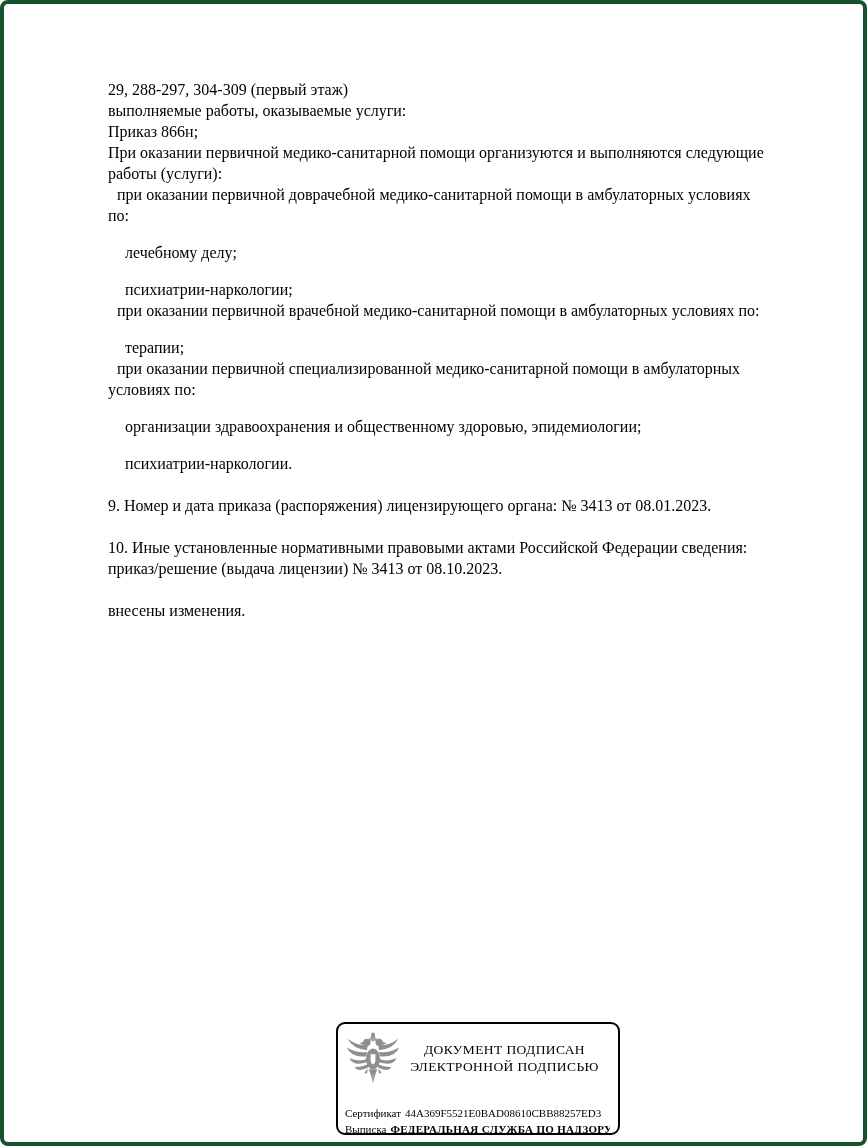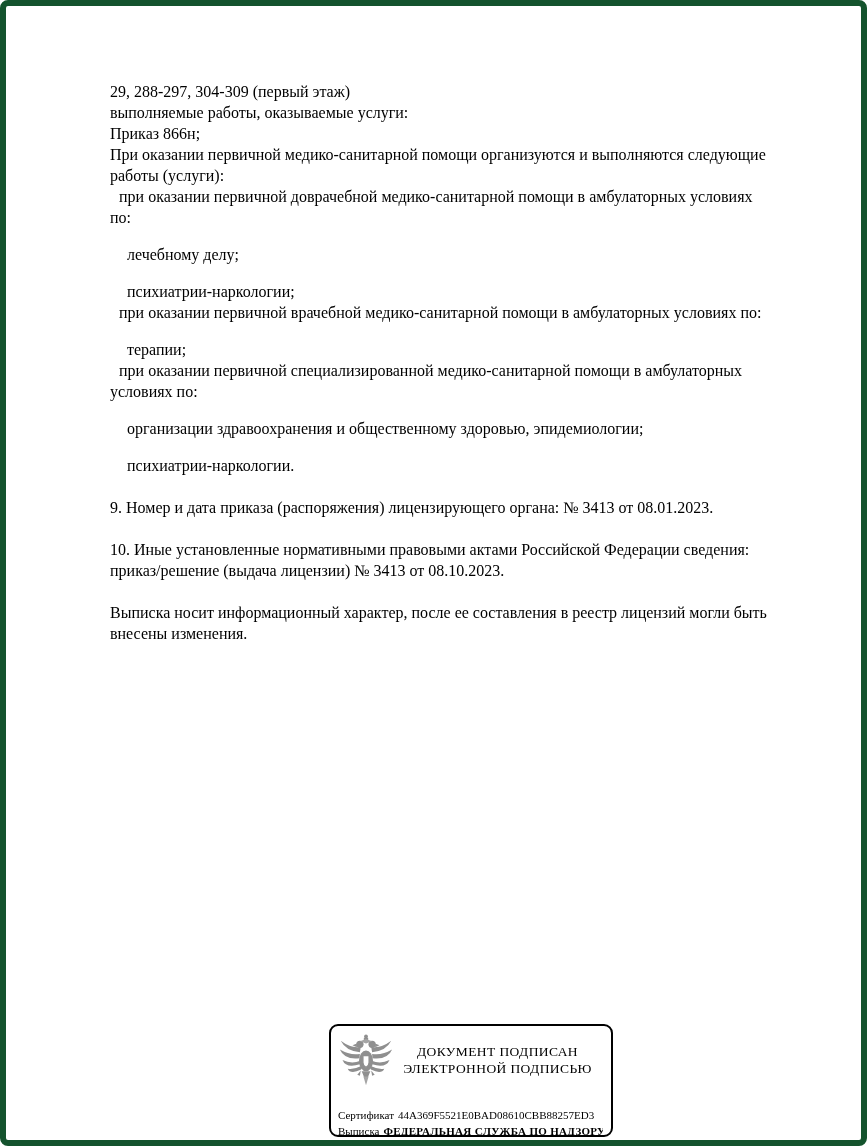--- a/index.html
+++ b/index.html
@@ -10,42 +10,42 @@
     height: 1146px;
     font-family: "Liberation Serif", "DejaVu Serif", serif;
   }
   .page {
     position: absolute;
     left: 0; top: 0;
     width: 867px;
     height: 1146px;
     box-sizing: border-box;
     background: #ffffff;
-    border: 6px solid #14532d;
+    border: 4px solid #14532d;
     border-radius: 8px;
   }
   .doc-text {
     position: absolute;
     left: 104px;
     top: 75px;
     width: 750px;
     font-size: 16px;
     line-height: 21px;
     color: #000000;
   }
   .doc-line {
     white-space: pre;
     min-height: 21px;
   }
   .indent-1 { padding-left: 9px; }
   .indent-2 { padding-left: 17px; margin-top: 16px; }
 
   .stamp {
     position: absolute;
-    left: 323px;
+    left: 332px;
     top: 1018px;
     width: 284px;
     height: 113px;
     box-sizing: border-box;
     background: #ffffff;
     border: 2px solid #000000;
     border-radius: 9px;
     padding: 6px 8px 0 7px;
     overflow: hidden;
   }
@@ -99,21 +99,20 @@
       <div class="doc-line indent-1">при оказании первичной специализированной медико-санитарной помощи в амбулаторных</div>
       <div class="doc-line">условиях по:</div>
       <div class="doc-line indent-2">организации здравоохранения и общественному здоровью, эпидемиологии;</div>
       <div class="doc-line indent-2">психиатрии-наркологии.</div>
       <div class="doc-line"></div>
       <div class="doc-line">9. Номер и дата приказа (распоряжения) лицензирующего органа: № 3413 от 08.01.2023.</div>
       <div class="doc-line"></div>
       <div class="doc-line">10. Иные установленные нормативными правовыми актами Российской Федерации сведения:</div>
       <div class="doc-line">приказ/решение (выдача лицензии) № 3413 от 08.10.2023.</div>
       <div class="doc-line"></div>
-      <div class="doc-line">Выписка носит информационный характер, после ее составления в реестр лицензий могли быть</div>
       <div class="doc-line">внесены изменения.</div>
     </div>
 
   <div class="stamp">
     <div class="stamp-top">
       <svg class="emblem" viewBox="0 0 64 62" xmlns="http://www.w3.org/2000/svg">
         <g fill="#8f8f8f" stroke="none">
 
           <circle cx="32" cy="4" r="2.2"></circle>
           <rect x="29.5" y="5.5" width="5" height="2.5"></rect>

